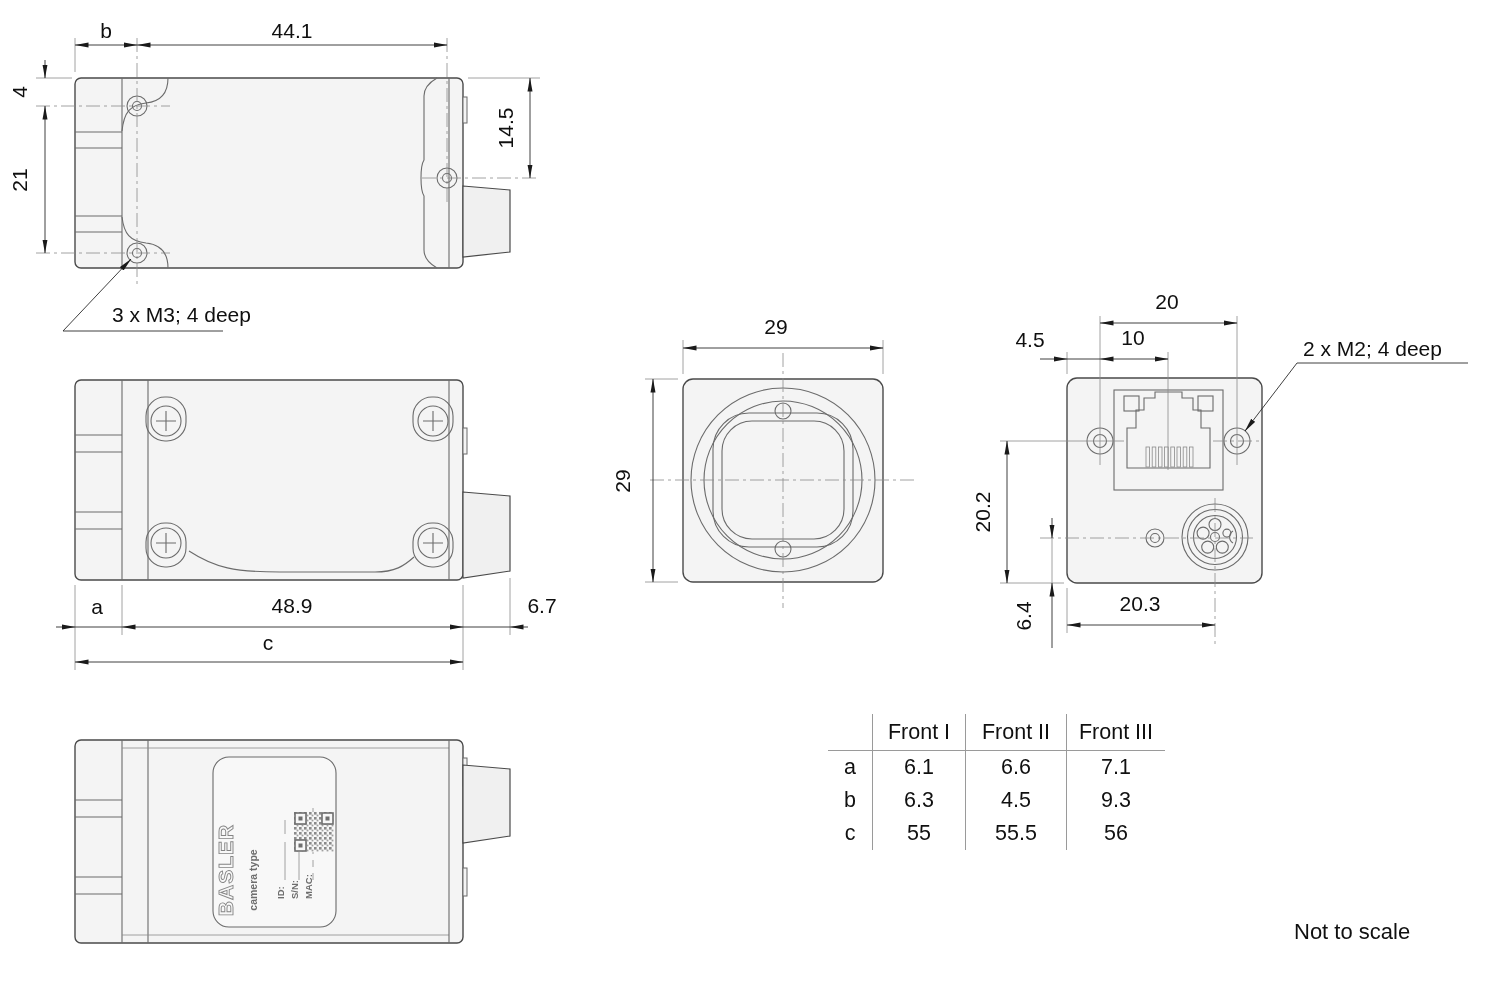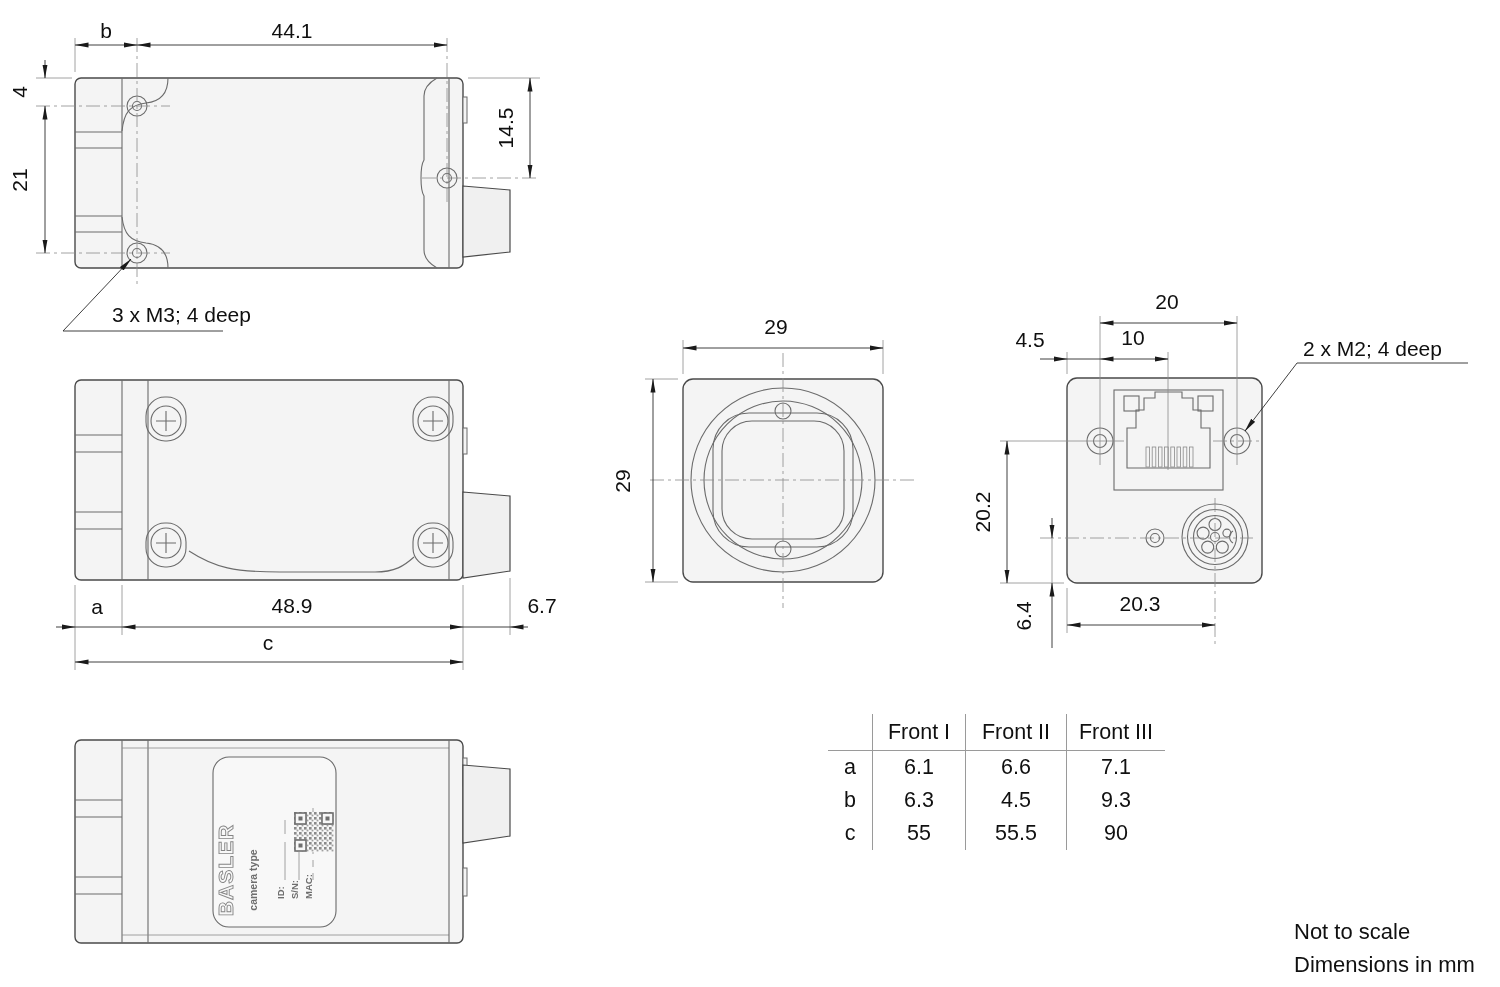--- a/index.html
+++ b/index.html
@@ -310,24 +310,23 @@
       <tr>
         <td>b</td>
         <td>6.3</td>
         <td>4.5</td>
         <td>9.3</td>
       </tr>
       <tr>
         <td>c</td>
         <td>55</td>
         <td>55.5</td>
-        <td>90</td>
+        <td>56</td>
       </tr>
     </tbody>
   </table>
 </div>
 
 <div id="notes">
   <div>Not to scale</div>
-  <div>Dimensions in mm</div>
 </div>
 
 </div>
 
 </body></html>

